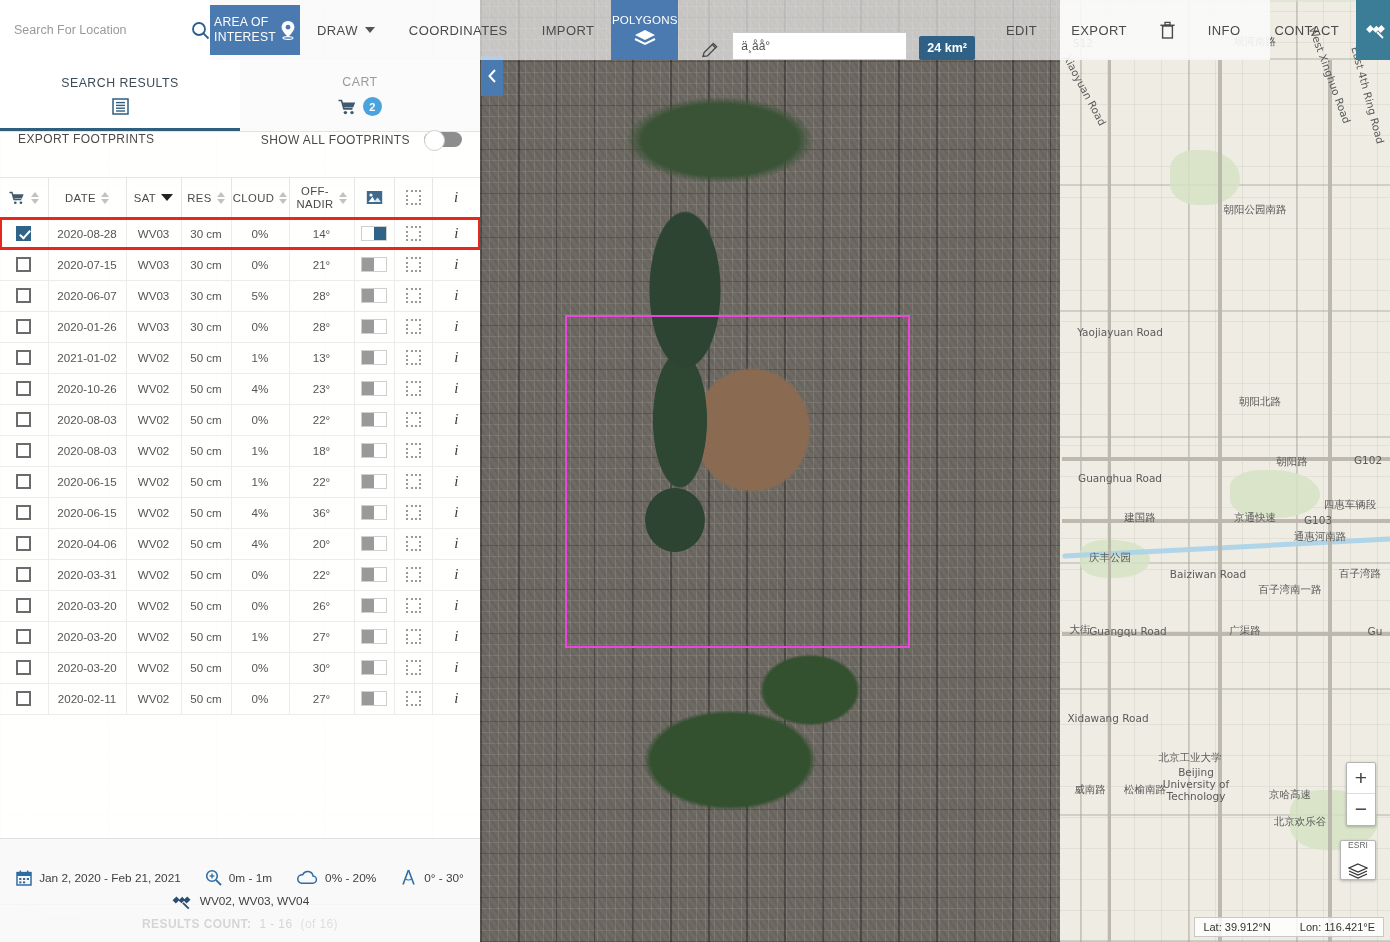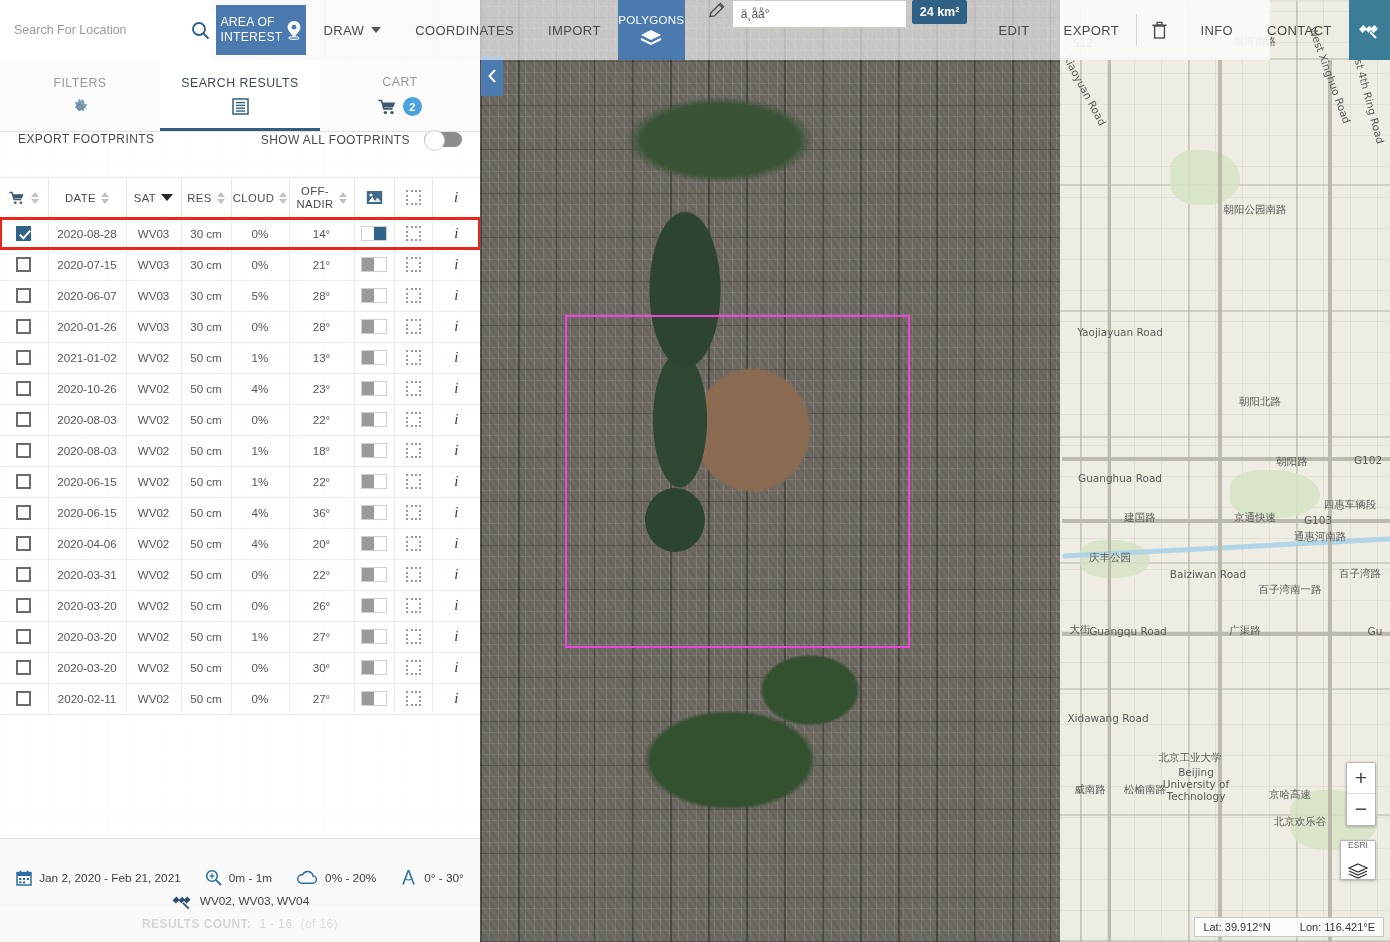--- a/index.html
+++ b/index.html
@@ -147,21 +147,21 @@
     font-size: 13px; color:#4a4a4a; letter-spacing:.4px;
     padding: 0 17px; cursor:pointer; white-space:nowrap;
   }
   .caret-down {
     display:inline-block; margin-left:7px;
     border-left:5px solid transparent; border-right:5px solid transparent;
     border-top:6px solid #555;
   }
   .hdr-divider { width:1px; background:#d6d6d6; margin: 14px 0; }
 
-  .poly-name-wrap { display:flex; align-items:flex-start; gap:5px; padding: 0 14px 0 22px; }
+  .poly-name-wrap { display:flex; align-items:flex-end; gap:12px; padding: 0 14px 0 22px; }
   .pencil-btn { cursor:pointer; display:flex; align-items:center; }
   .poly-name {
     width: 175px; height: 28px; background:#fff; border:1px solid #c9c9c9;
     font-size: 12px; color:#555; padding: 0 8px; outline:none;
     font-family:"Liberation Sans", sans-serif;
   }
   .area-badge {
     background:#2e6185; color:#fff; font-size:12.5px; font-weight:bold;
     padding: 5px 8px; border-radius:2px; white-space:nowrap;
   }
@@ -486,29 +486,20 @@
     <span>
       <svg width="11" height="16" viewBox="0 0 11 16">
         <polyline points="8,2 2.5,8 8,14" fill="none" stroke="#fff" stroke-width="2"></polyline>
       </svg>
     </span>
   </div>
 
   <div class="sidebar">
 
     <div class="tabs">
-      <div class="tab">
-        <span>FILTERS</span>
-        <span>
-          <svg width="18" height="18" viewBox="0 0 18 18">
-            <path fill="#6b8ea8" d="M9 5.6a3.4 3.4 0 100 6.8 3.4 3.4 0 000-6.8zm0 5.1a1.7 1.7 0 110-3.4 1.7 1.7 0 010 3.4z"></path>
-            <path fill="#6b8ea8" d="M16.2 10.3l-1.5-.5a5.8 5.8 0 000-1.6l1.5-.5-.6-1.8-1.5.4a5.9 5.9 0 00-1.1-1.1l.5-1.5L11.7.9l-.6 1.5a5.8 5.8 0 00-1.6 0L8.9.9 7.1 1.5l.5 1.5a5.9 5.9 0 00-1.1 1.1L5 3.7l-1.1 1.6 1.2 1a5.8 5.8 0 000 1.6l-1.2 1L5 10.5l1.5-.5a5.9 5.9 0 001.1 1.1l-.5 1.5 1.8.6.6-1.5a5.8 5.8 0 001.6 0l.5 1.5 1.8-.6-.5-1.5a5.9 5.9 0 001.1-1.1l1.5.5z" opacity=".85"></path>
-          </svg>
-        </span>
-      </div>
 
       <div class="tab active">
         <span>SEARCH RESULTS</span>
         <span>
           <svg width="17" height="17" viewBox="0 0 17 17">
             <rect x="1" y="1" width="15" height="15" fill="none" stroke="#2f5f7d" stroke-width="1.5"></rect>
             <line x1="4" y1="4.6" x2="13" y2="4.6" stroke="#2f5f7d" stroke-width="1.4"></line>
             <line x1="4" y1="7.4" x2="13" y2="7.4" stroke="#2f5f7d" stroke-width="1.4"></line>
             <line x1="4" y1="10.2" x2="13" y2="10.2" stroke="#2f5f7d" stroke-width="1.4"></line>
             <line x1="4" y1="13" x2="13" y2="13" stroke="#2f5f7d" stroke-width="1.4"></line>

